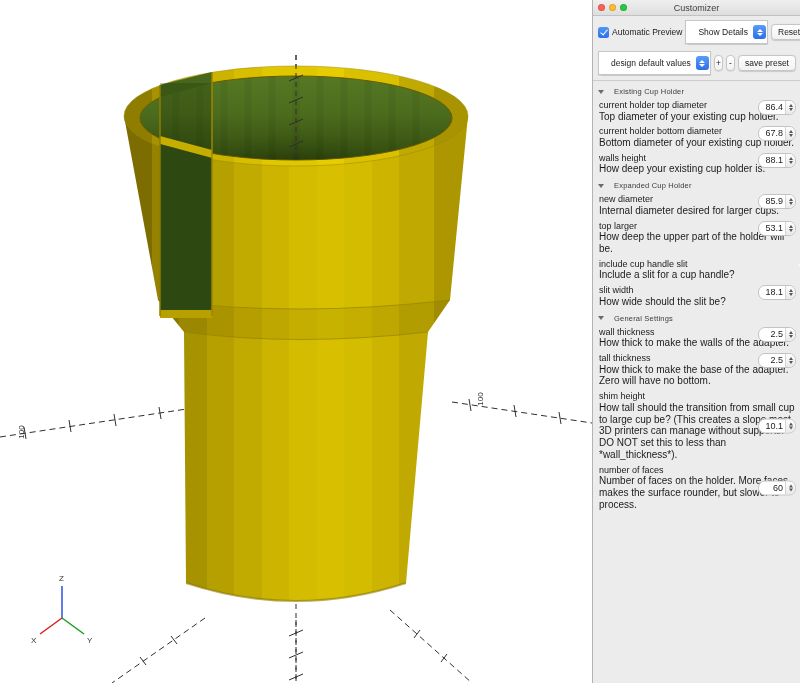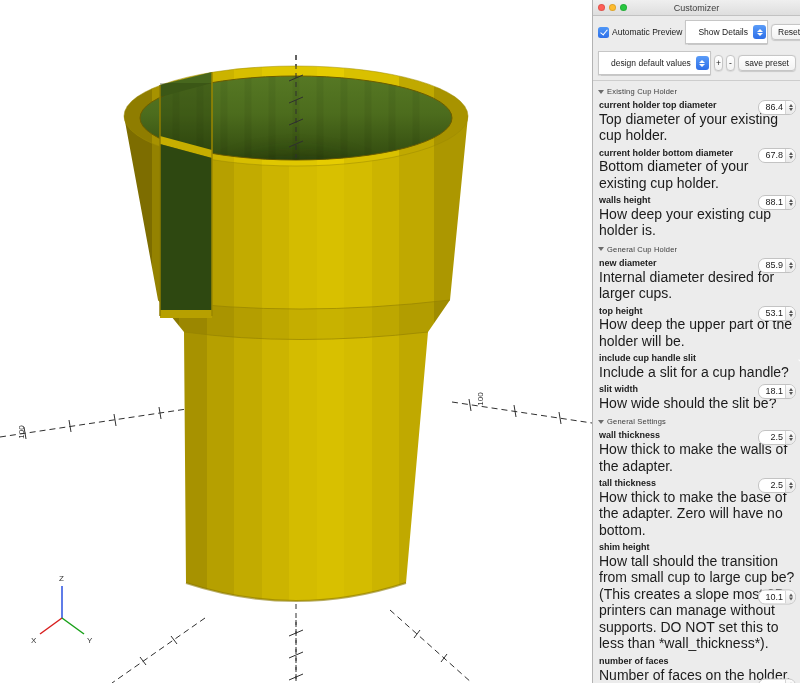--- a/index.html
+++ b/index.html
@@ -27,25 +27,25 @@
     font-size:8.5px;padding-left:12px;box-shadow:0 0.5px 1px rgba(0,0,0,.15);white-space:nowrap}
   .dd-cap{width:13px;height:14px;margin-left:5px;background:linear-gradient(#5a9cf8,#2e6fe8);border-radius:3px;
     display:flex;flex-direction:column;align-items:center;justify-content:center;gap:1px;flex:0 0 auto;margin-right:1px}
   .chev{width:0;height:0;border-left:3px solid transparent;border-right:3px solid transparent;display:block}
   .chev.up{border-bottom:3.5px solid #fff}
   .chev.dn{border-top:3.5px solid #fff}
   .btn{height:16px;background:linear-gradient(#ffffff,#f2f2f2);border:1px solid #c6c6c6;border-radius:4px;
     font-size:8.5px;padding:0 6px;font-family:inherit;box-shadow:0 0.5px 1px rgba(0,0,0,.15);color:#1b1b1b;white-space:nowrap}
   .btn.sq{width:16px;padding:0;text-align:center}
   .params{flex:1;overflow:hidden;padding-top:2px}
-  .sec-header{display:flex;align-items:center;gap:3px;padding:4px 6px 2px 5px;font-size:7.5px;color:#3c3c3c;letter-spacing:.2px}
+  .sec-header{display:flex;align-items:center;gap:10px;padding:4px 6px 2px 5px;font-size:7.5px;color:#3c3c3c;letter-spacing:.2px}
   .tri{width:0;height:0;border-left:3.5px solid transparent;border-right:3.5px solid transparent;border-top:4.5px solid #6b6b6b;flex:0 0 auto}
   .param{position:relative;padding:2px 4px 2px 6px}
-  .pname{font-weight:bold;font-size:9px;line-height:1.18;padding-right:50px}
-  .pdesc{font-size:14px;line-height:1.18}
+  .pname{font-weight:normal;font-size:9px;line-height:1.18;padding-right:50px}
+  .pdesc{font-size:10px;line-height:1.18}
   .pval{position:absolute;right:4px;top:2px}
   .param.mid .pval{top:50%;transform:translateY(-50%)}
   .numbox{display:flex;align-items:stretch;height:15px;background:#fff;border:1px solid #c3c3c3;border-radius:7px;overflow:hidden}
   .numval{min-width:26px;text-align:right;font-size:9px;padding:1px 2px 0 3px}
   .stepper{width:10px;border-left:1px solid #d4d4d4;display:flex;flex-direction:column;align-items:center;justify-content:center;gap:1px;
     background:linear-gradient(#fdfdfd,#e9e9e9)}
   .st{width:0;height:0;border-left:2.5px solid transparent;border-right:2.5px solid transparent;display:block}
   .st.up{border-bottom:3px solid #555}
   .st.dn{border-top:3px solid #555}
 </style>
@@ -281,39 +281,39 @@
           <span class="stepper">
                 <i class="st up"></i>
                 <i class="st dn"></i>
               </span>
         </div>
           </div>
       </div>
 
       <div class="sec-header">
         <i class="tri"></i>
-        <span>General Cup Holder</span>
+        <span>Expanded Cup Holder</span>
       </div>
 
       <div class="param">
         <div class="pname">new diameter</div>
         <div class="pdesc">Internal diameter desired for larger cups.</div>
         <div class="pval">
             <div class="numbox">
           <span class="numval">85.9</span>
           <span class="stepper">
                 <i class="st up"></i>
                 <i class="st dn"></i>
               </span>
         </div>
           </div>
       </div>
 
       <div class="param">
-        <div class="pname">top height</div>
+        <div class="pname">top larger</div>
         <div class="pdesc">How deep the upper part of the holder will be.</div>
         <div class="pval">
             <div class="numbox">
           <span class="numval">53.1</span>
           <span class="stepper">
                 <i class="st up"></i>
                 <i class="st dn"></i>
               </span>
         </div>
           </div>

